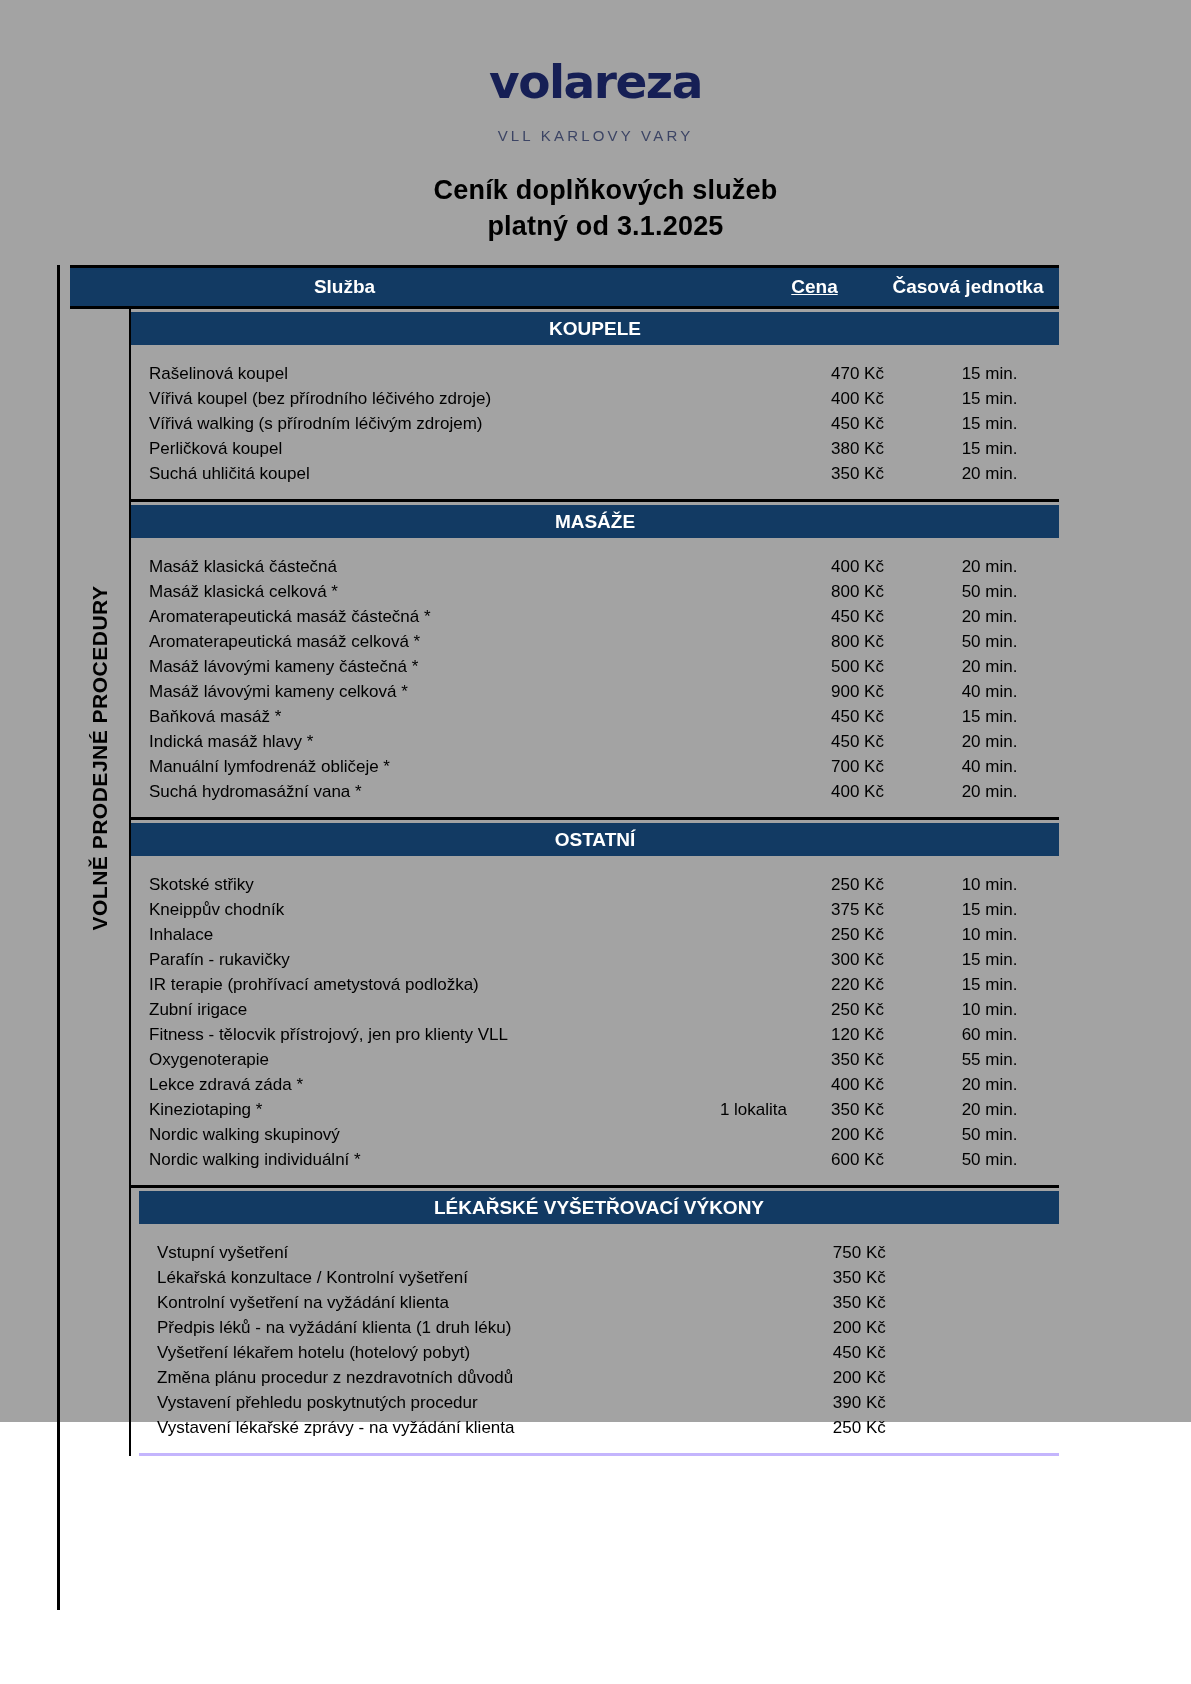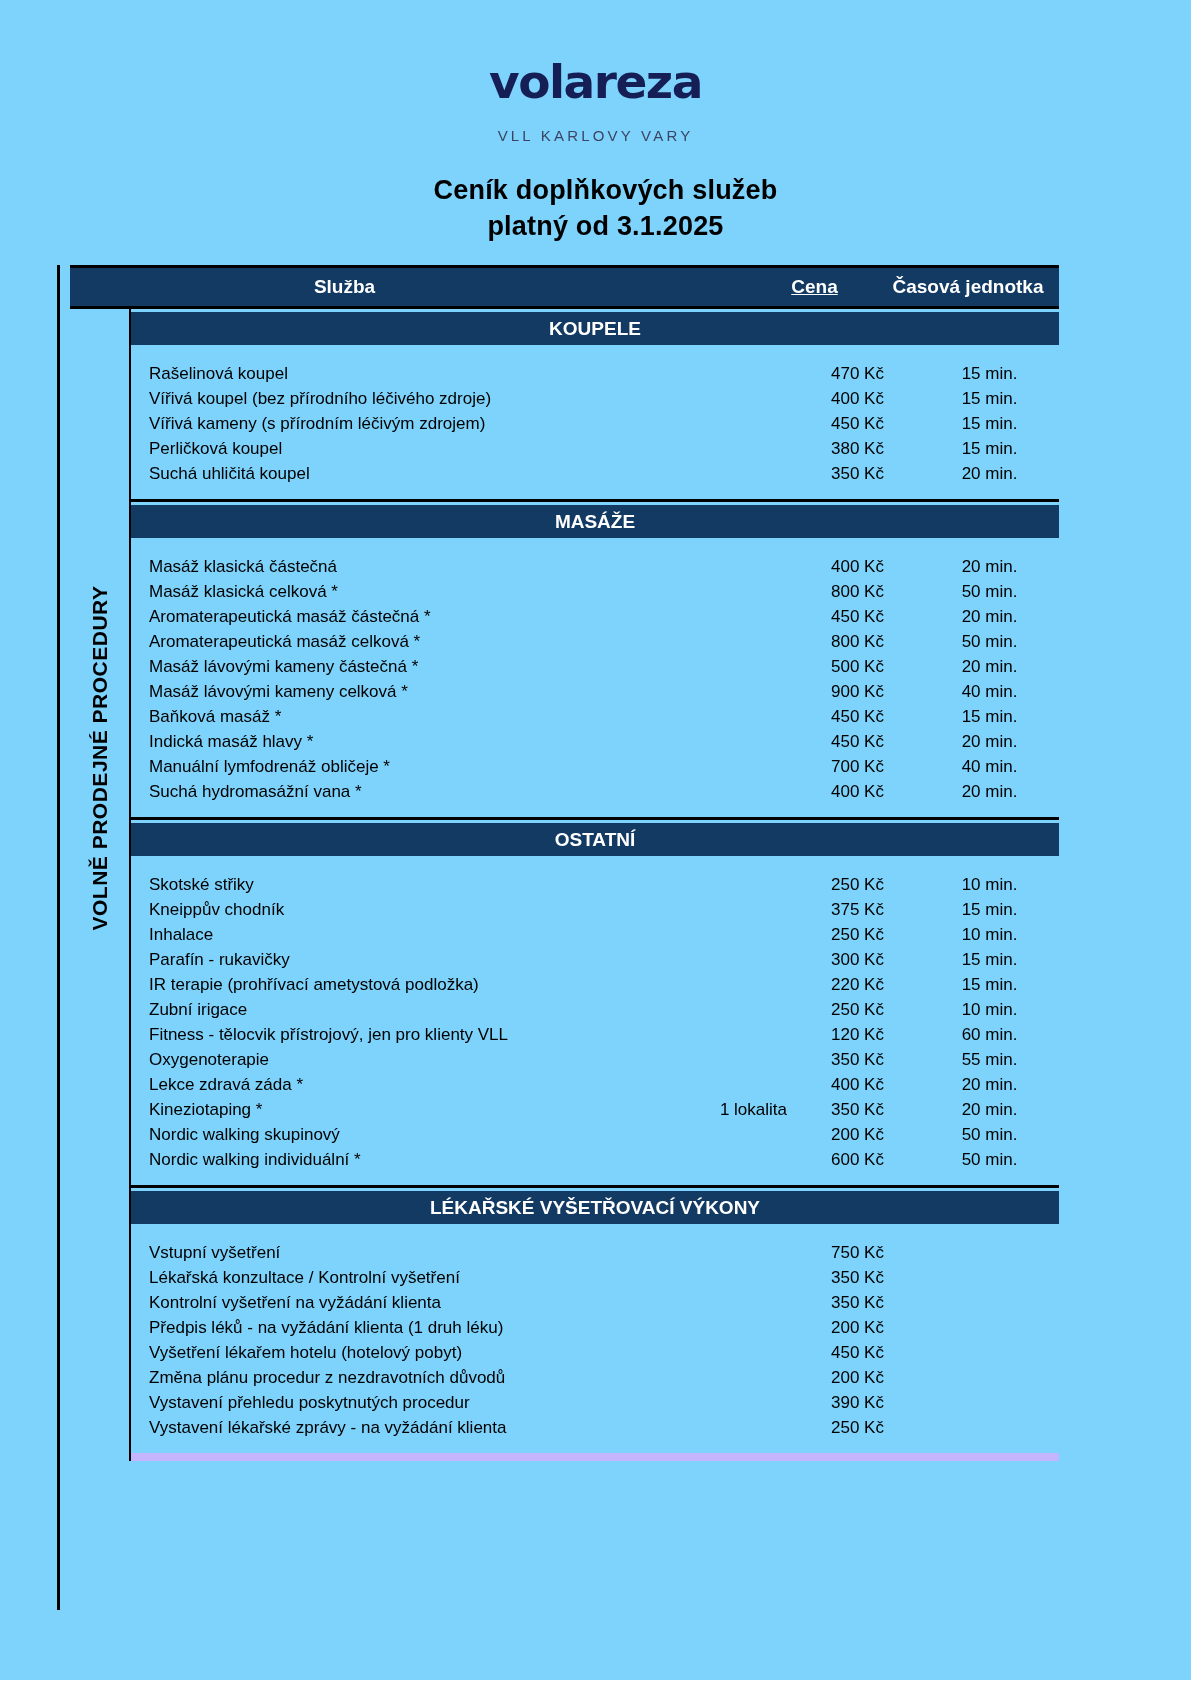--- a/index.html
+++ b/index.html
@@ -7,22 +7,22 @@
     width: 1191px;
     height: 1684px;
     background: #ffffff;
     font-family: "Liberation Sans", sans-serif;
     color: #000000;
     overflow: hidden;
   }
   .page {
     position: relative;
     width: 1191px;
-    height: 1680px;
-    background: #7dd3fc;
+    height: 1422px;
+    background: #a3a3a3;
   }
 
   
   .logo-block {
     position: absolute;
     top: 58px;
     left: 0;
     width: 1191px;
     text-align: center;
   }
@@ -111,21 +111,21 @@
     letter-spacing: 0.5px;
   }
   .content-col {
     width: 928px;
     position: relative;
   }
 
   .section {
     border-bottom: 3px solid #000;
   }
-  .section:last-child { border-bottom: 8px solid #c4b5fd; }
+  .section:last-child { border-bottom: 3px solid #c4b5fd; margin-left: 8px; }
 
   .sec-head {
     background: #123A63;
     color: #fff;
     font-weight: 700;
     font-size: 19px;
     text-align: center;
     height: 33px;
     line-height: 33px;
     margin-top: 3px;
@@ -195,21 +195,21 @@
                 <div class="c-price">470 Kč</div>
                 <div class="c-unit">15 min.</div>
               </div>
               <div class="row">
                 <div class="c-service">Vířivá koupel (bez přírodního léčivého zdroje)</div>
                 <div class="c-loc"></div>
                 <div class="c-price">400 Kč</div>
                 <div class="c-unit">15 min.</div>
               </div>
               <div class="row">
-                <div class="c-service">Vířivá kameny (s přírodním léčivým zdrojem)</div>
+                <div class="c-service">Vířivá walking (s přírodním léčivým zdrojem)</div>
                 <div class="c-loc"></div>
                 <div class="c-price">450 Kč</div>
                 <div class="c-unit">15 min.</div>
               </div>
               <div class="row">
                 <div class="c-service">Perličková koupel</div>
                 <div class="c-loc"></div>
                 <div class="c-price">380 Kč</div>
                 <div class="c-unit">15 min.</div>
               </div>

